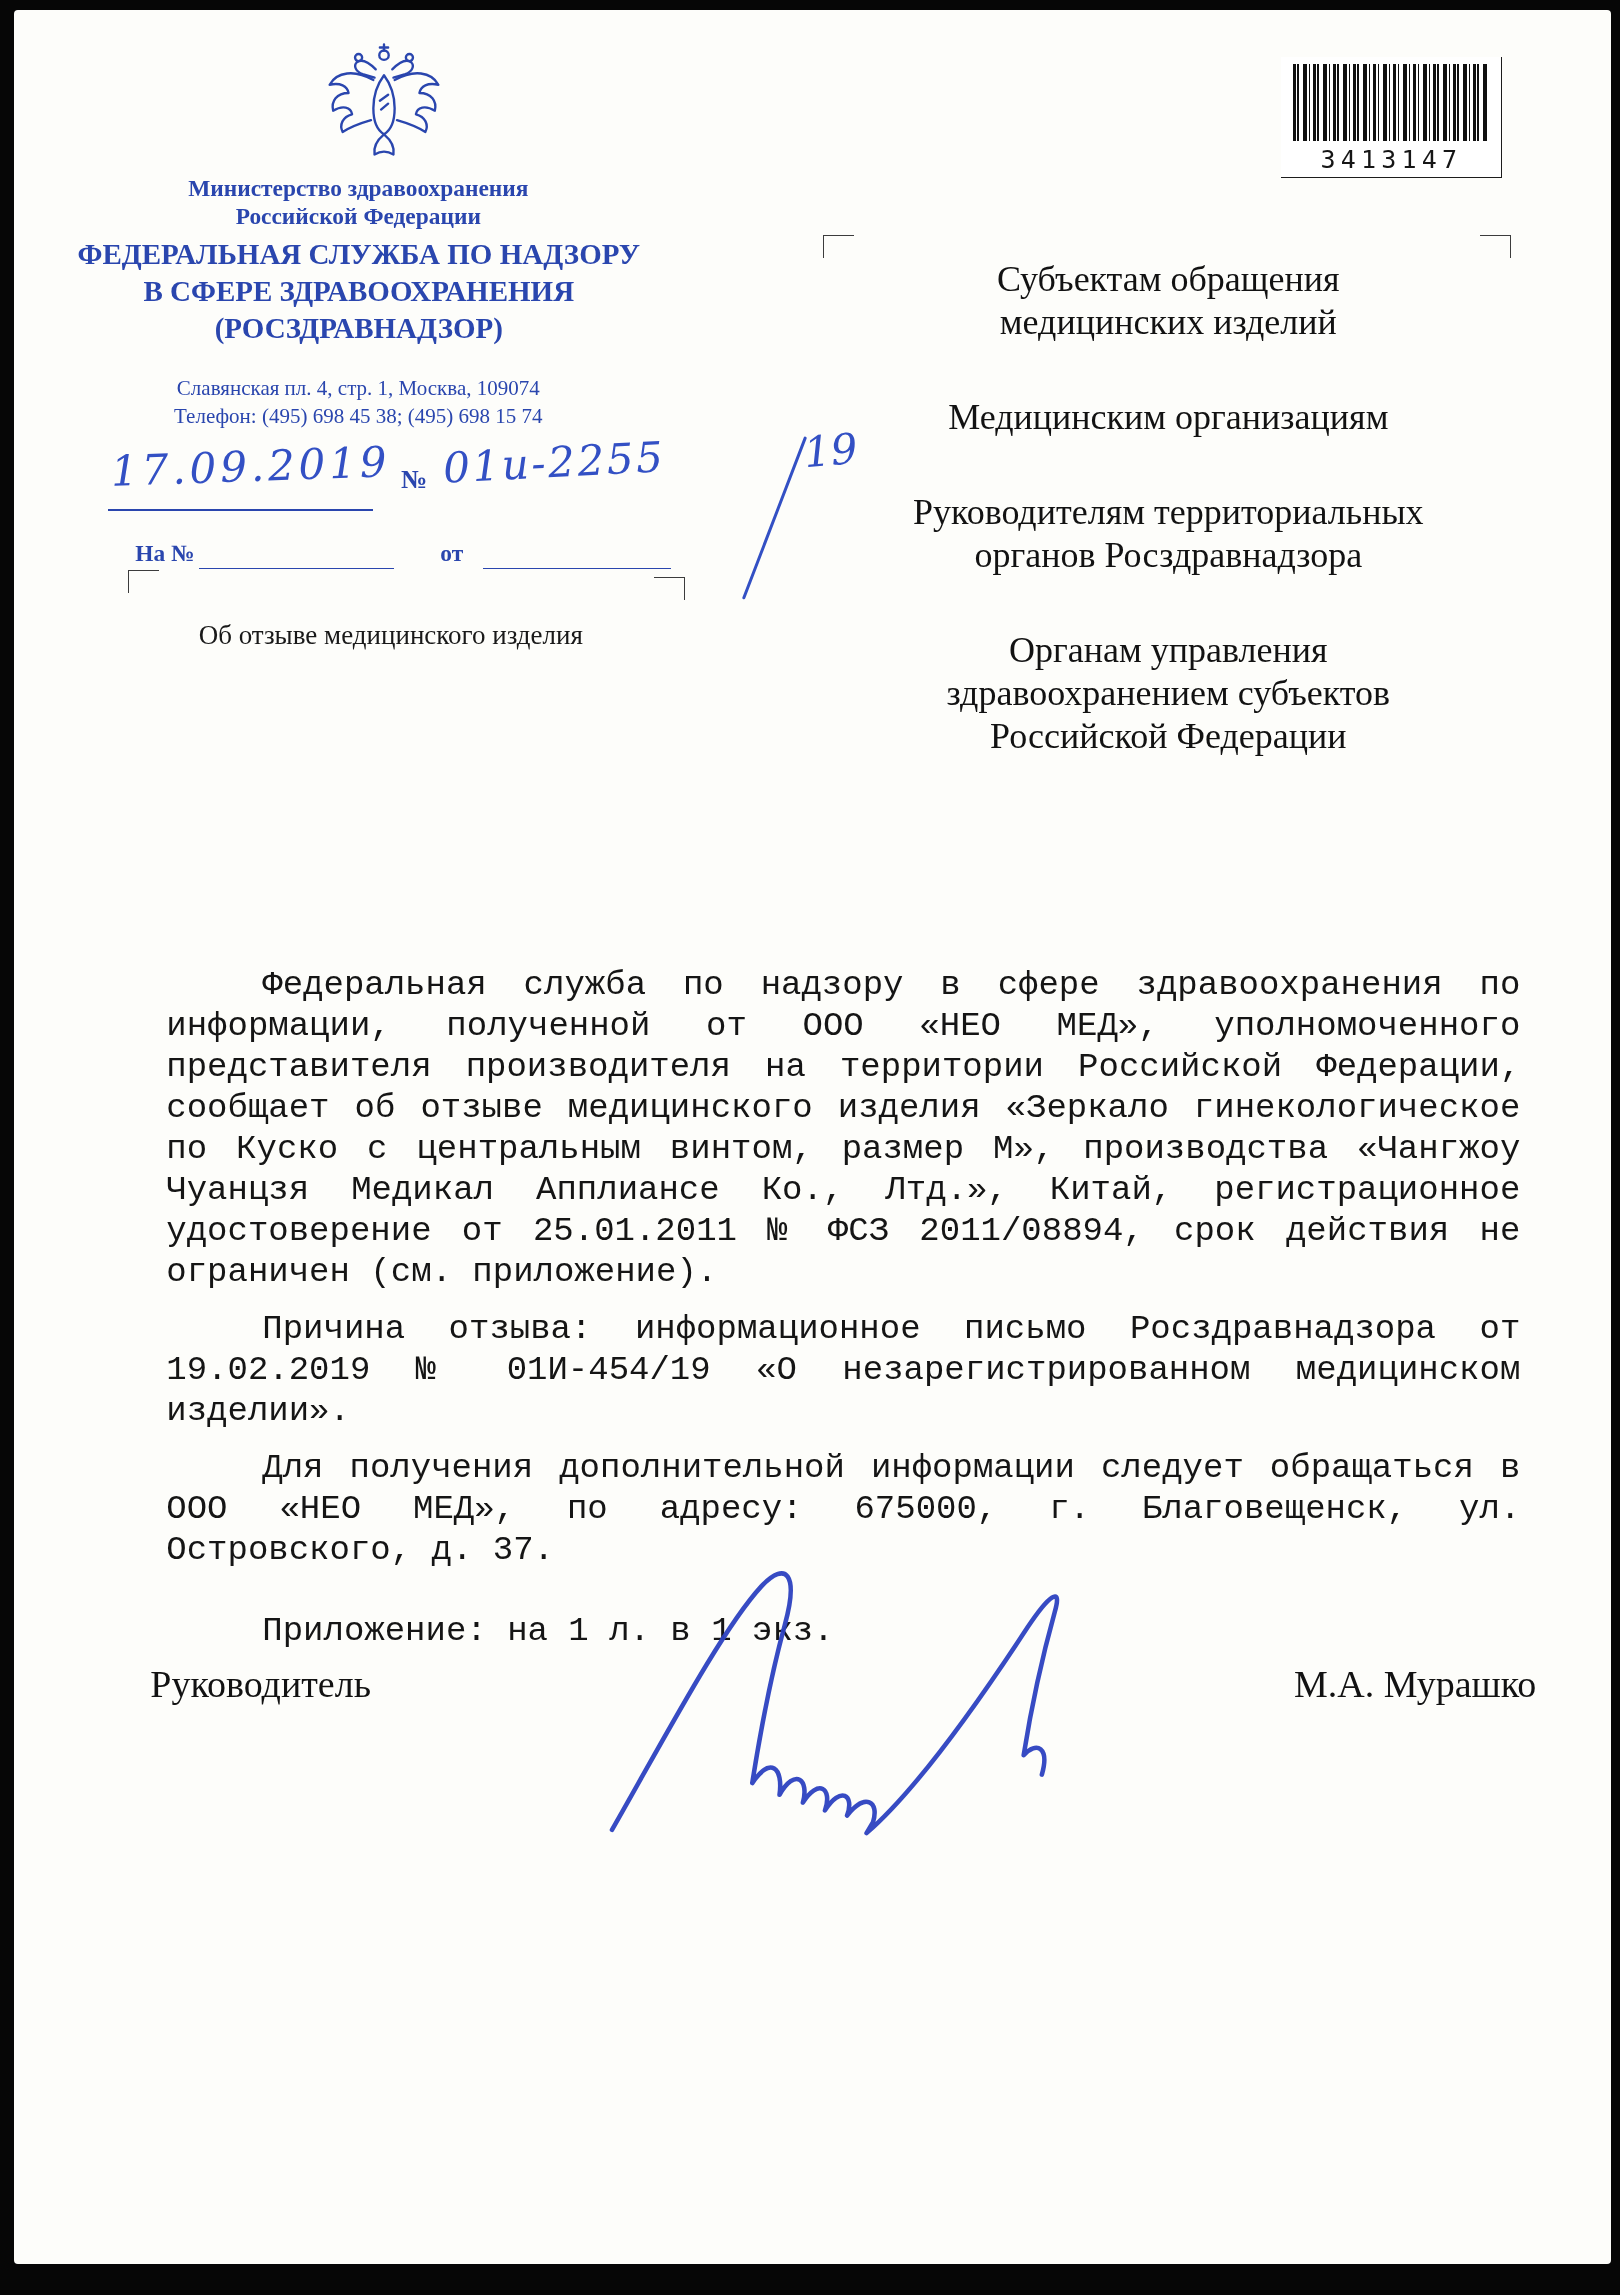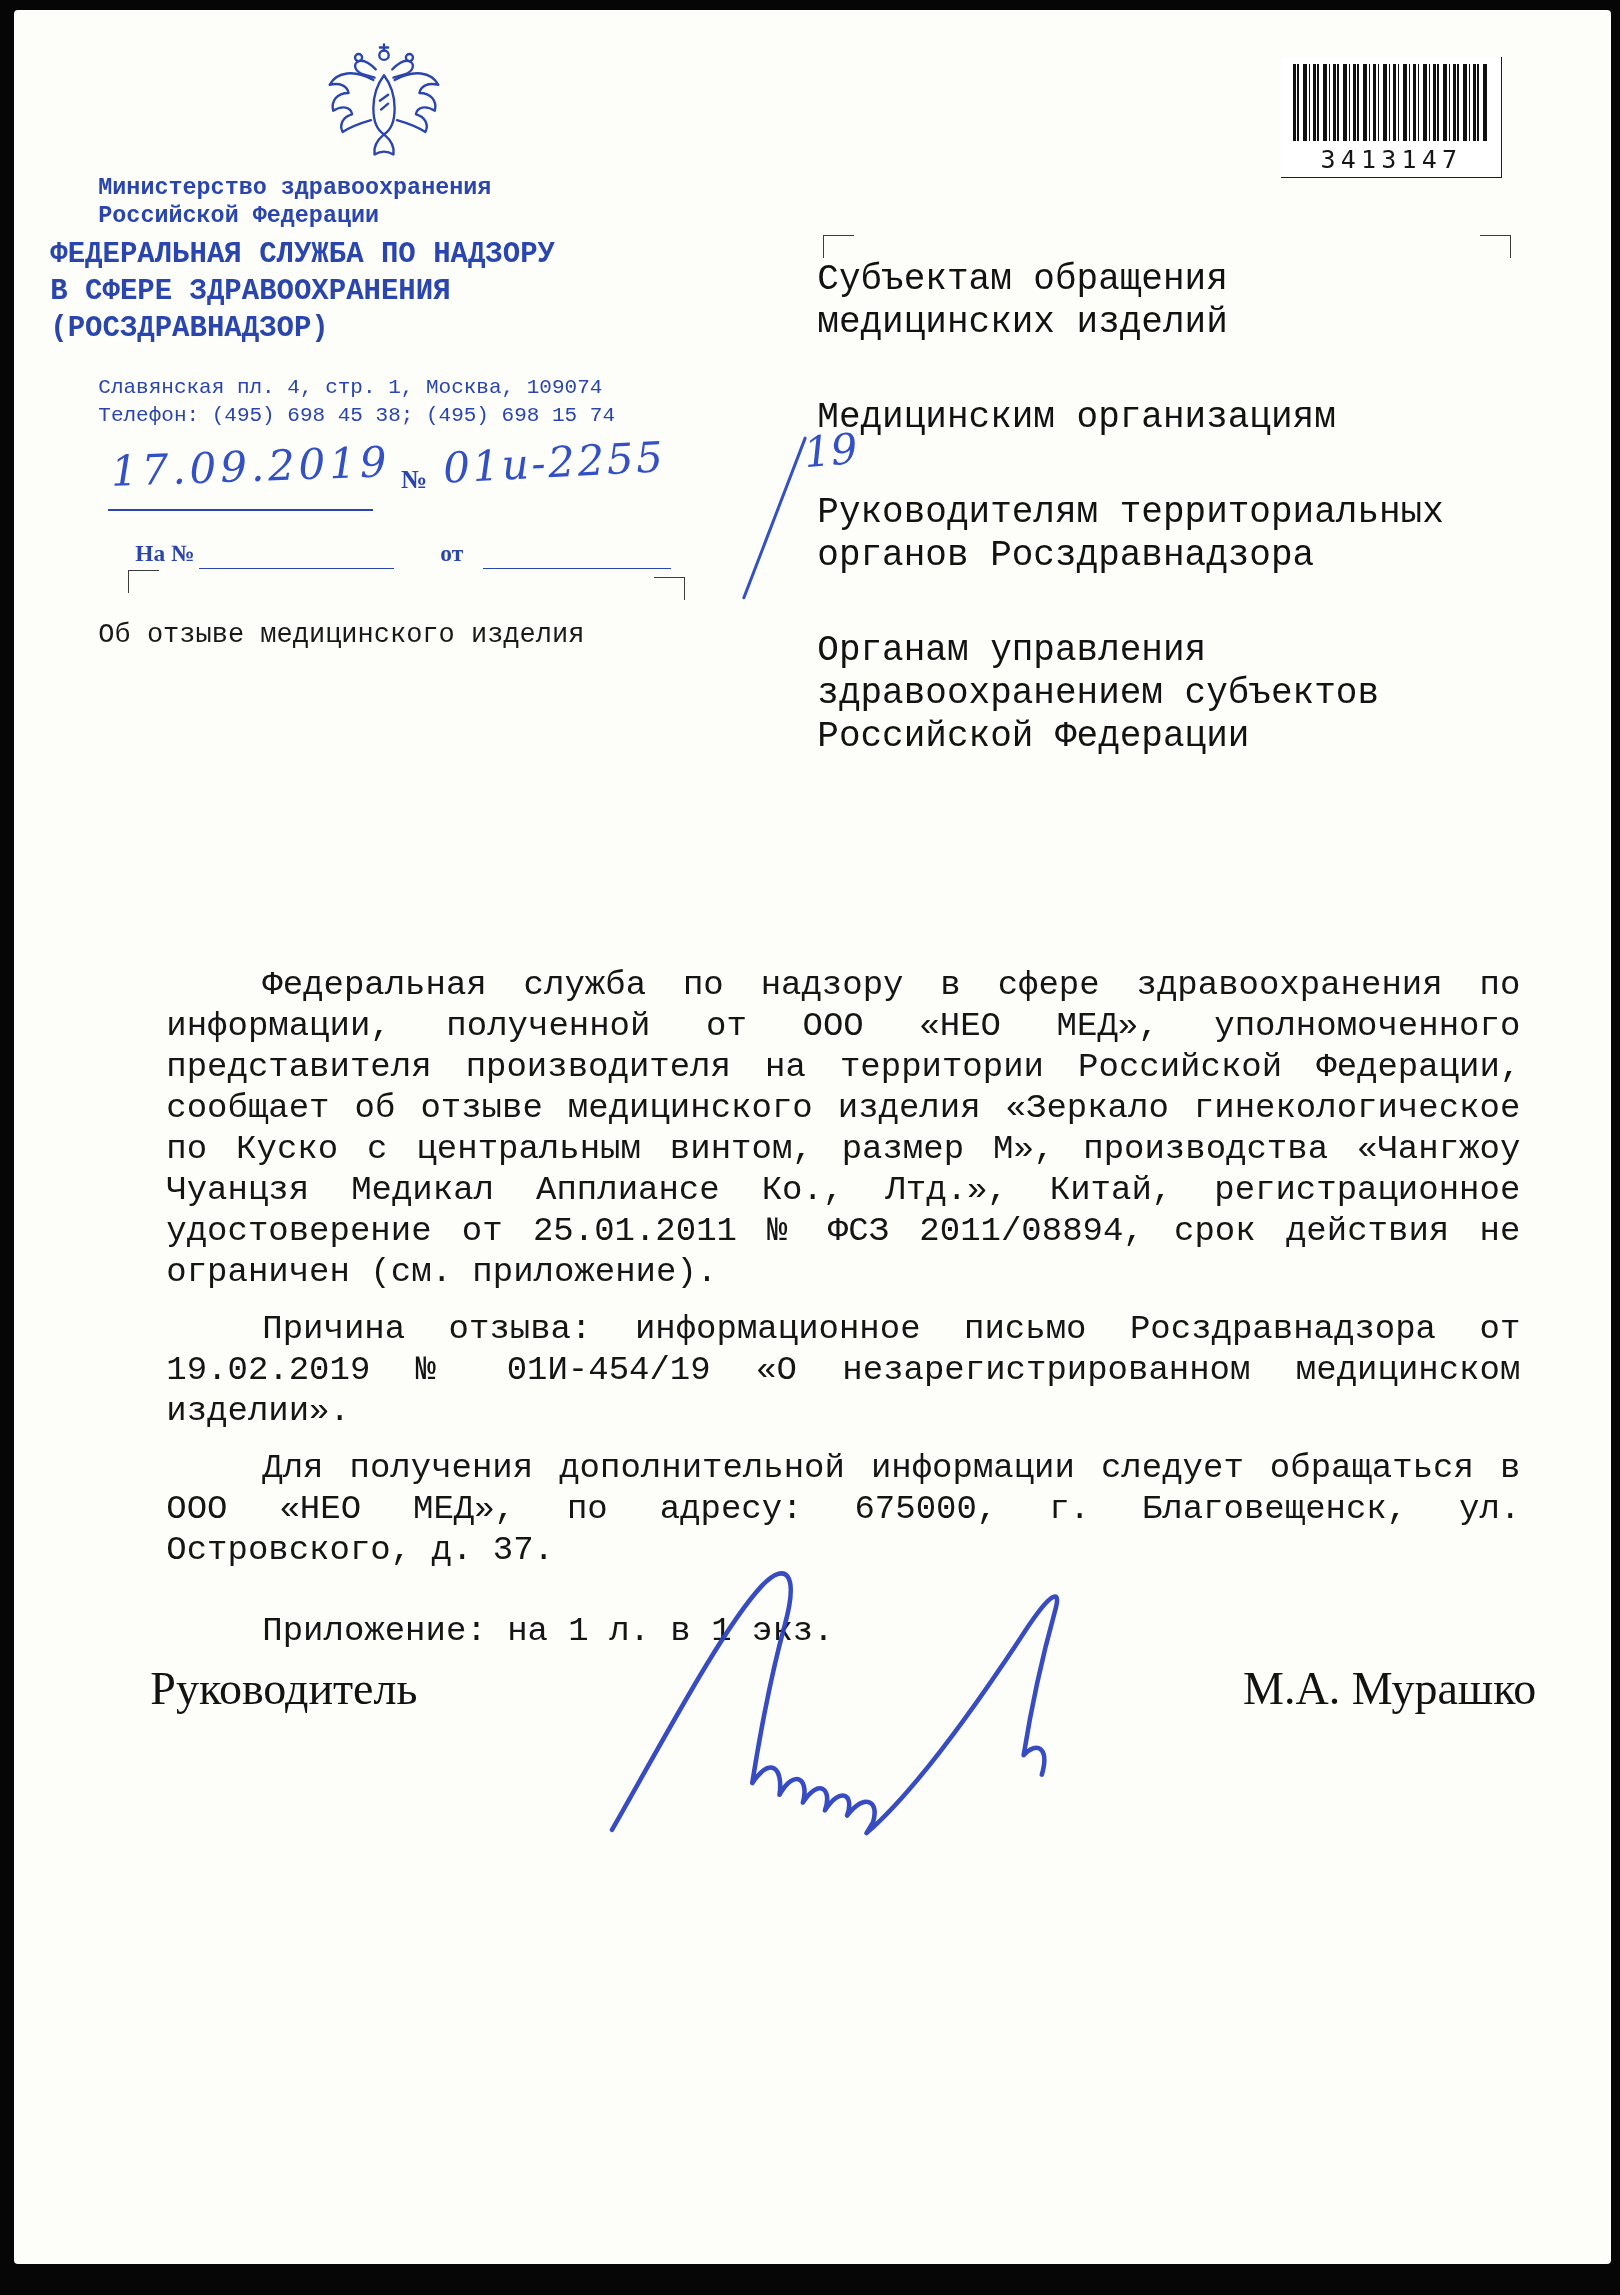--- a/index.html
+++ b/index.html
@@ -3,21 +3,21 @@
 <meta charset="utf-8">
 <style>
   html,body{margin:0;padding:0;background:#060606;}
   .stage{position:relative;width:1621px;height:2295px;background:#060606;overflow:hidden;
          font-family:"Liberation Serif", serif;}
   .page{position:absolute;left:14.3px;top:10.4px;width:1597px;height:2254px;background:#fdfdfa;
         border-radius:3.9px;}
   .abs{position:absolute;}
   .blue{color:#2a46ae;}
   .pre{white-space:pre-line;}
-  .center{text-align:left;font-family:Liberation Mono, monospace;}
+  .center{text-align:center;}
 
   
   .emblem{left:305px;top:26px;width:130px;height:127px;}
   .ministry{left:84px;top:164px;width:520px;font-size:23.4px;font-weight:bold;line-height:28px;}
   .service{left:36px;top:226px;width:617px;font-size:29px;font-weight:bold;line-height:37px;}
   .contact{left:84px;top:364px;width:520px;font-size:21px;line-height:28px;}
 
   
   .hw{font-style:italic;color:#3350c4;font-family:"DejaVu Serif", serif;}
   .hw-date{left:97px;top:432px;font-size:42px;letter-spacing:3.9px;transform:rotate(-2deg);}
@@ -57,21 +57,21 @@
   .addr-block{margin-bottom:52px;}
 
   
   .body-text{left:136px;top:939px;width:1386px;font-size:34px;line-height:41px;
              text-align:justify;color:#151515;}
   .body-text p{margin:16px;text-indent:96px;font-family:Liberation Mono, monospace;}
   .attachment{margin-top:40px !important;text-align:left;}
 
   
   .sig-row{left:136px;top:1652px;width:1386px;display:flex;justify-content:space-between;
-           font-size:46px;color:#121212;}
+           font-size:38px;color:#121212;}
   .autograph{left:572px;top:1534px;width:513px;height:325px;}
 </style>
 </head>
 <body>
 
 <div class="stage">
   <div class="page">
 
     <div class="abs emblem">
       <svg viewBox="0 0 220 210" width="130" height="127">

